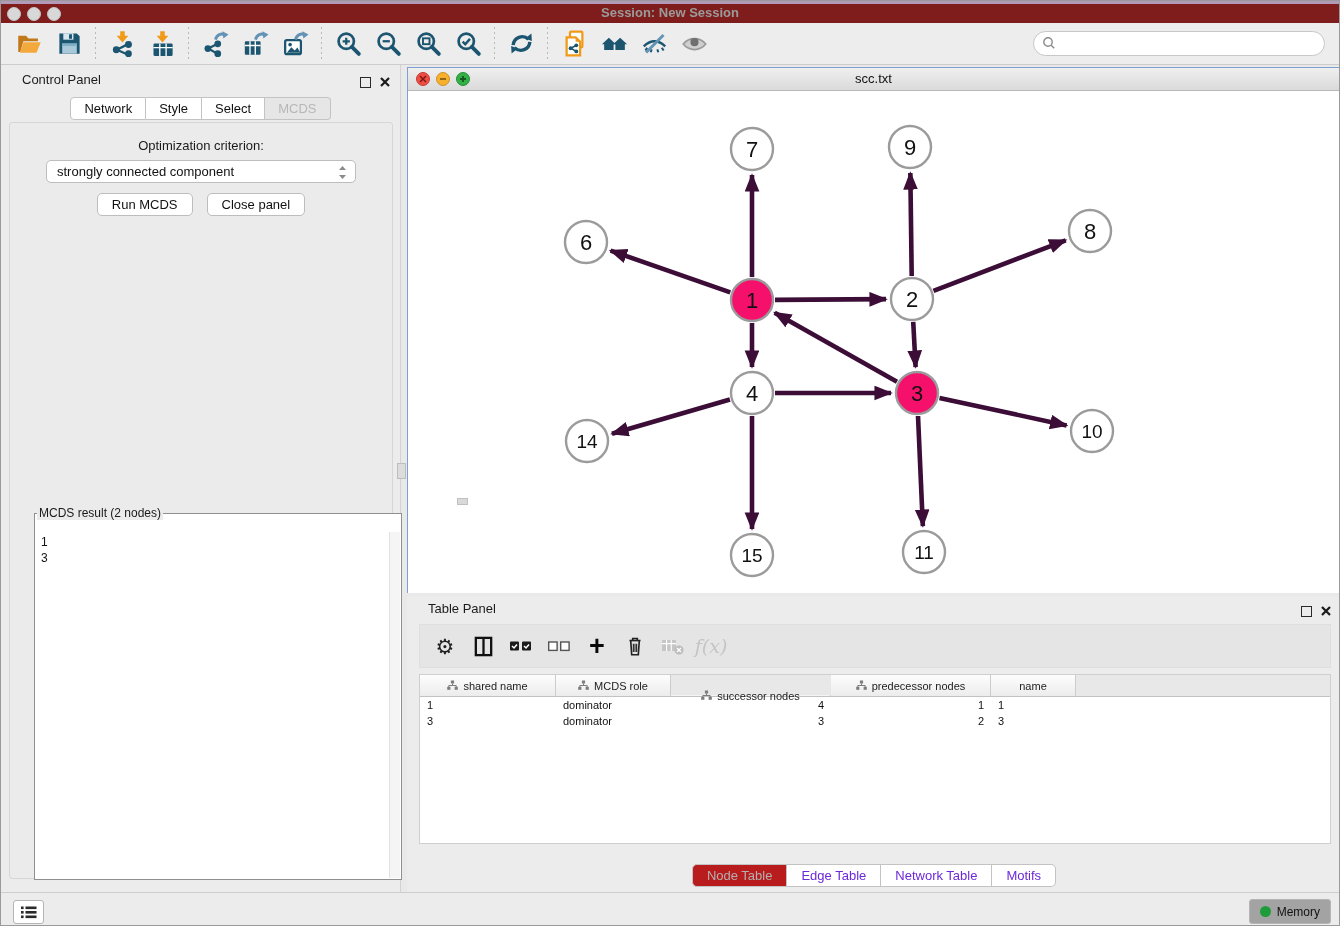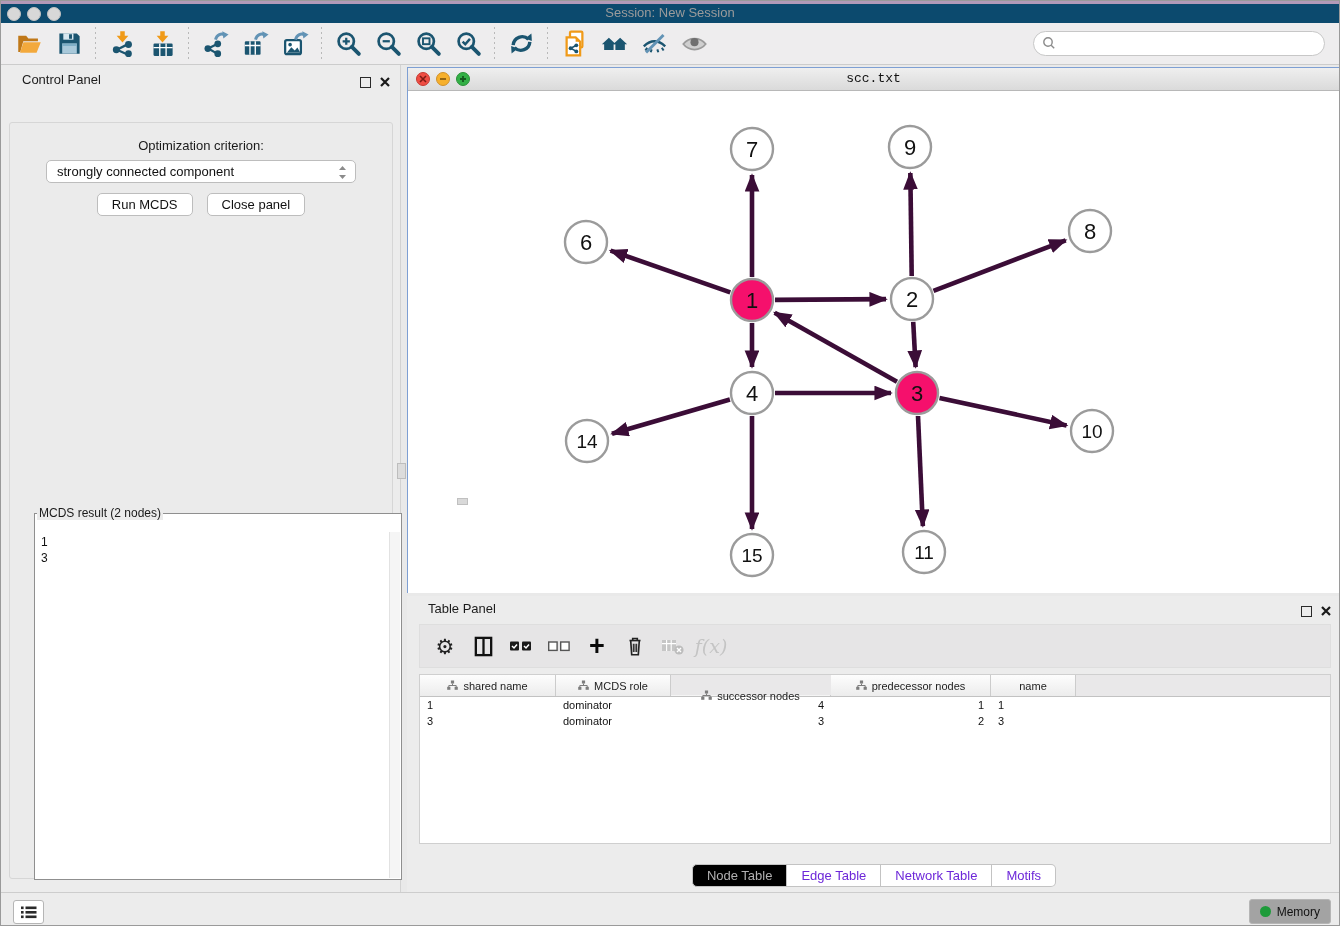--- a/index.html
+++ b/index.html
@@ -1,19 +1,19 @@
 <!DOCTYPE html>
 <html><head>
 <meta charset="utf-8">
 <style>
   html,body{margin:0;padding:0;}
   body{font-family:"Liberation Sans",sans-serif;background:#555;}
   .app{position:relative;width:1340px;height:926px;background:#e9e9e9;overflow:hidden;border:1px solid #9a9a9a;box-sizing:border-box;}
   
-  .titlebar{position:absolute;left:0;top:0;width:100%;height:22px;background:#0c4a6e;border-bottom:1px solid #cfcfcf;}
+  .titlebar{position:absolute;left:0;top:0;width:100%;height:22px;background:#7f1d1d;border-bottom:1px solid #cfcfcf;font-weight:bold;}
   .titlebar .accent{position:absolute;left:0;top:0;width:100%;height:3px;background:#b29ab8;}
   .tl-dot{position:absolute;top:6px;width:14px;height:14px;border-radius:50%;background:#d8d8d8;border:1px solid #c2c2c2;box-sizing:border-box;}
   .app-title{position:absolute;left:0;top:4px;width:100%;text-align:center;font-size:13px;color:#9b9b9b;}
   
   .toolbar{position:absolute;left:0;top:22px;width:100%;height:42px;background:#eeedee;border-bottom:1px solid #cccccc;display:flex;align-items:center;padding:0 8px;box-sizing:border-box;}
   .tb-btn{width:40px;height:34px;display:flex;align-items:center;justify-content:center;}
   .tb-btn svg{display:block;}
   .tb-sep{width:1px;height:34px;margin:0 6px;background-image:linear-gradient(#b9b9b9 35%,rgba(0,0,0,0) 0%);background-size:1px 5px;}
   .tb-spacer{flex:1;}
   .searchbox{position:relative;width:292px;height:25px;margin-right:6px;}
@@ -36,21 +36,21 @@
   .cp-select .stepper{position:absolute;right:7px;top:3px;}
   .cp-buttons{position:absolute;left:0;top:70px;width:100%;display:flex;justify-content:center;gap:14px;}
   .cp-btn{background:#fff;border:1px solid #bdbdbd;border-radius:5px;font-size:13px;color:#111;padding:3px 14px;font-family:inherit;}
   .result-box{position:absolute;left:8px;top:367px;width:366px;height:372px;margin:16px;background:#fff;border:1px solid #8f8f8f;padding:0;}
   .result-box legend{font-size:12px;color:#1a1a1a;background:#ebebeb;padding:0 2px;margin-left:2px;}
   .result-lines{position:absolute;left:0;top:12px;right:12px;bottom:0;padding:2px 0 0 6px;font-size:12px;color:#111;line-height:16px;overflow:hidden;}
   .result-scroll{position:absolute;right:1px;top:12px;width:10px;bottom:1px;background:#f5f5f5;border-left:1px solid #e2e2e2;}
   .grip-v{position:absolute;left:396px;top:462px;width:9px;height:16px;background:#dcdcdc;border:1px solid #bdbdbd;box-sizing:border-box;}
   
   .net-window{position:absolute;left:406px;top:66px;width:933px;height:526px;border:1px solid #7e9fd3;box-sizing:border-box;background:#fff;}
-  .net-titlebar{position:relative;height:22px;background:linear-gradient(#efefef,#dadada);border-bottom:1px solid #b8b8b8;font-family:Liberation Mono, monospace;}
+  .net-titlebar{position:relative;height:22px;background:linear-gradient(#efefef,#dadada);border-bottom:1px solid #b8b8b8;}
   .net-title{position:absolute;left:0;top:3px;width:100%;text-align:center;font-size:13px;color:#111;}
   .net-lights{position:absolute;left:8px;top:4px;display:flex;gap:6px;}
   .light{width:14px;height:14px;border-radius:50%;box-sizing:border-box;display:flex;align-items:center;justify-content:center;}
   .light svg{display:block;}
   .light.red{background:#ef4d43;border:1px solid #c63a32;}
   .light.yellow{background:#f6b02c;border:1px solid #d1912a;}
   .light.green{background:#33b046;border:1px solid #2a9038;}
   .net-canvas{position:relative;width:100%;height:502px;background:#fff;overflow:hidden;}
   .grip-h{position:absolute;left:456px;top:497px;width:11px;height:7px;background:#d9d9d9;border:1px solid #c0c0c0;box-sizing:border-box;}
   
@@ -62,21 +62,21 @@
   .tp-btn .plus{font-size:27px;font-weight:bold;color:#0a0a0a;line-height:20px;}
   .tp-table{position:absolute;left:12px;top:78px;right:10px;height:170px;background:#fff;border:1px solid #cfcfcf;box-sizing:border-box;overflow:hidden;}
   .tp-head{display:flex;height:21px;background:#e9e8e9;border-bottom:1px solid #c2c2c2;}
   .tp-th{display:flex;align-items:center;justify-content:center;gap:5px;font-size:11px;color:#222;background:linear-gradient(#fdfdfd,#ececec);border-right:1px solid #cccccc;box-sizing:border-box;}
   .tp-row{display:flex;height:16px;align-items:center;}
   .tp-td{font-size:11px;color:#111;box-sizing:border-box;padding:0 7px;}
   .tp-tabs{position:absolute;left:0;bottom:5px;width:100%;display:flex;justify-content:center;}
   .tp-tab{font-size:13px;color:#6d28d9;background:#fff;border:1px solid #c3c3c3;border-left:none;padding:3px 14px;}
   .tp-tab:first-child{border-left:1px solid #c3c3c3;border-radius:5px 0 0 5px;}
   .tp-tab:last-child{border-radius:0 5px 5px 0;}
-  .tp-tab.active{background:#000000;color:#b2b1b2;}
+  .tp-tab.active{background:#b91c1c;color:#b2b1b2;}
   
   .statusbar{position:absolute;left:0;top:891px;width:100%;height:35px;background:#ececec;border-top:1px solid #cdcdcd;}
   .sb-left{position:absolute;left:12px;top:7px;width:29px;height:22px;background:#fff;border:1px solid #b5b5b5;border-radius:3px;display:flex;align-items:center;justify-content:center;}
   .sb-mem{position:absolute;right:8px;top:6px;height:23px;background:#a3a3a3;border:1px solid #b5b5b5;border-radius:3px;display:flex;align-items:center;gap:6px;padding:0 10px;font-size:12px;color:#111;}
   .mem-dot{width:11px;height:11px;border-radius:50%;background:#1e9b3a;}
 </style>
 </head>
 <body>
 
 <div class="app">
@@ -236,20 +236,26 @@
   <div class="control-panel">
     <div class="panel-header">
       <span class="panel-title">Control Panel</span>
       <span class="panel-btns">
         <span class="float-box"></span>
         <span><svg width="10" height="10" viewBox="0 0 10 10">
               <path d="M1 1l8 8M9 1l-8 8" stroke="#1a1a1a" stroke-width="2.2"></path>
             </svg></span>
       </span>
     </div>
+    <div class="cp-tabs">
+        <span class="cp-tab">Network</span>
+        <span class="cp-tab">Style</span>
+        <span class="cp-tab">Select</span>
+        <span class="cp-tab active">MCDS</span>
+      </div>
     <div class="cp-body">
       <div class="opt-label">Optimization criterion:</div>
       <div class="cp-select">
         <span>strongly connected component</span>
         <span class="stepper">
           <svg width="11" height="17" viewBox="0 0 11 17">
               <path d="M2 6l3.5-4L9 6z" fill="#8b8b8b"></path>
               <path d="M2 11l3.5 4L9 11z" fill="#8b8b8b"></path>
             </svg>
         </span>

